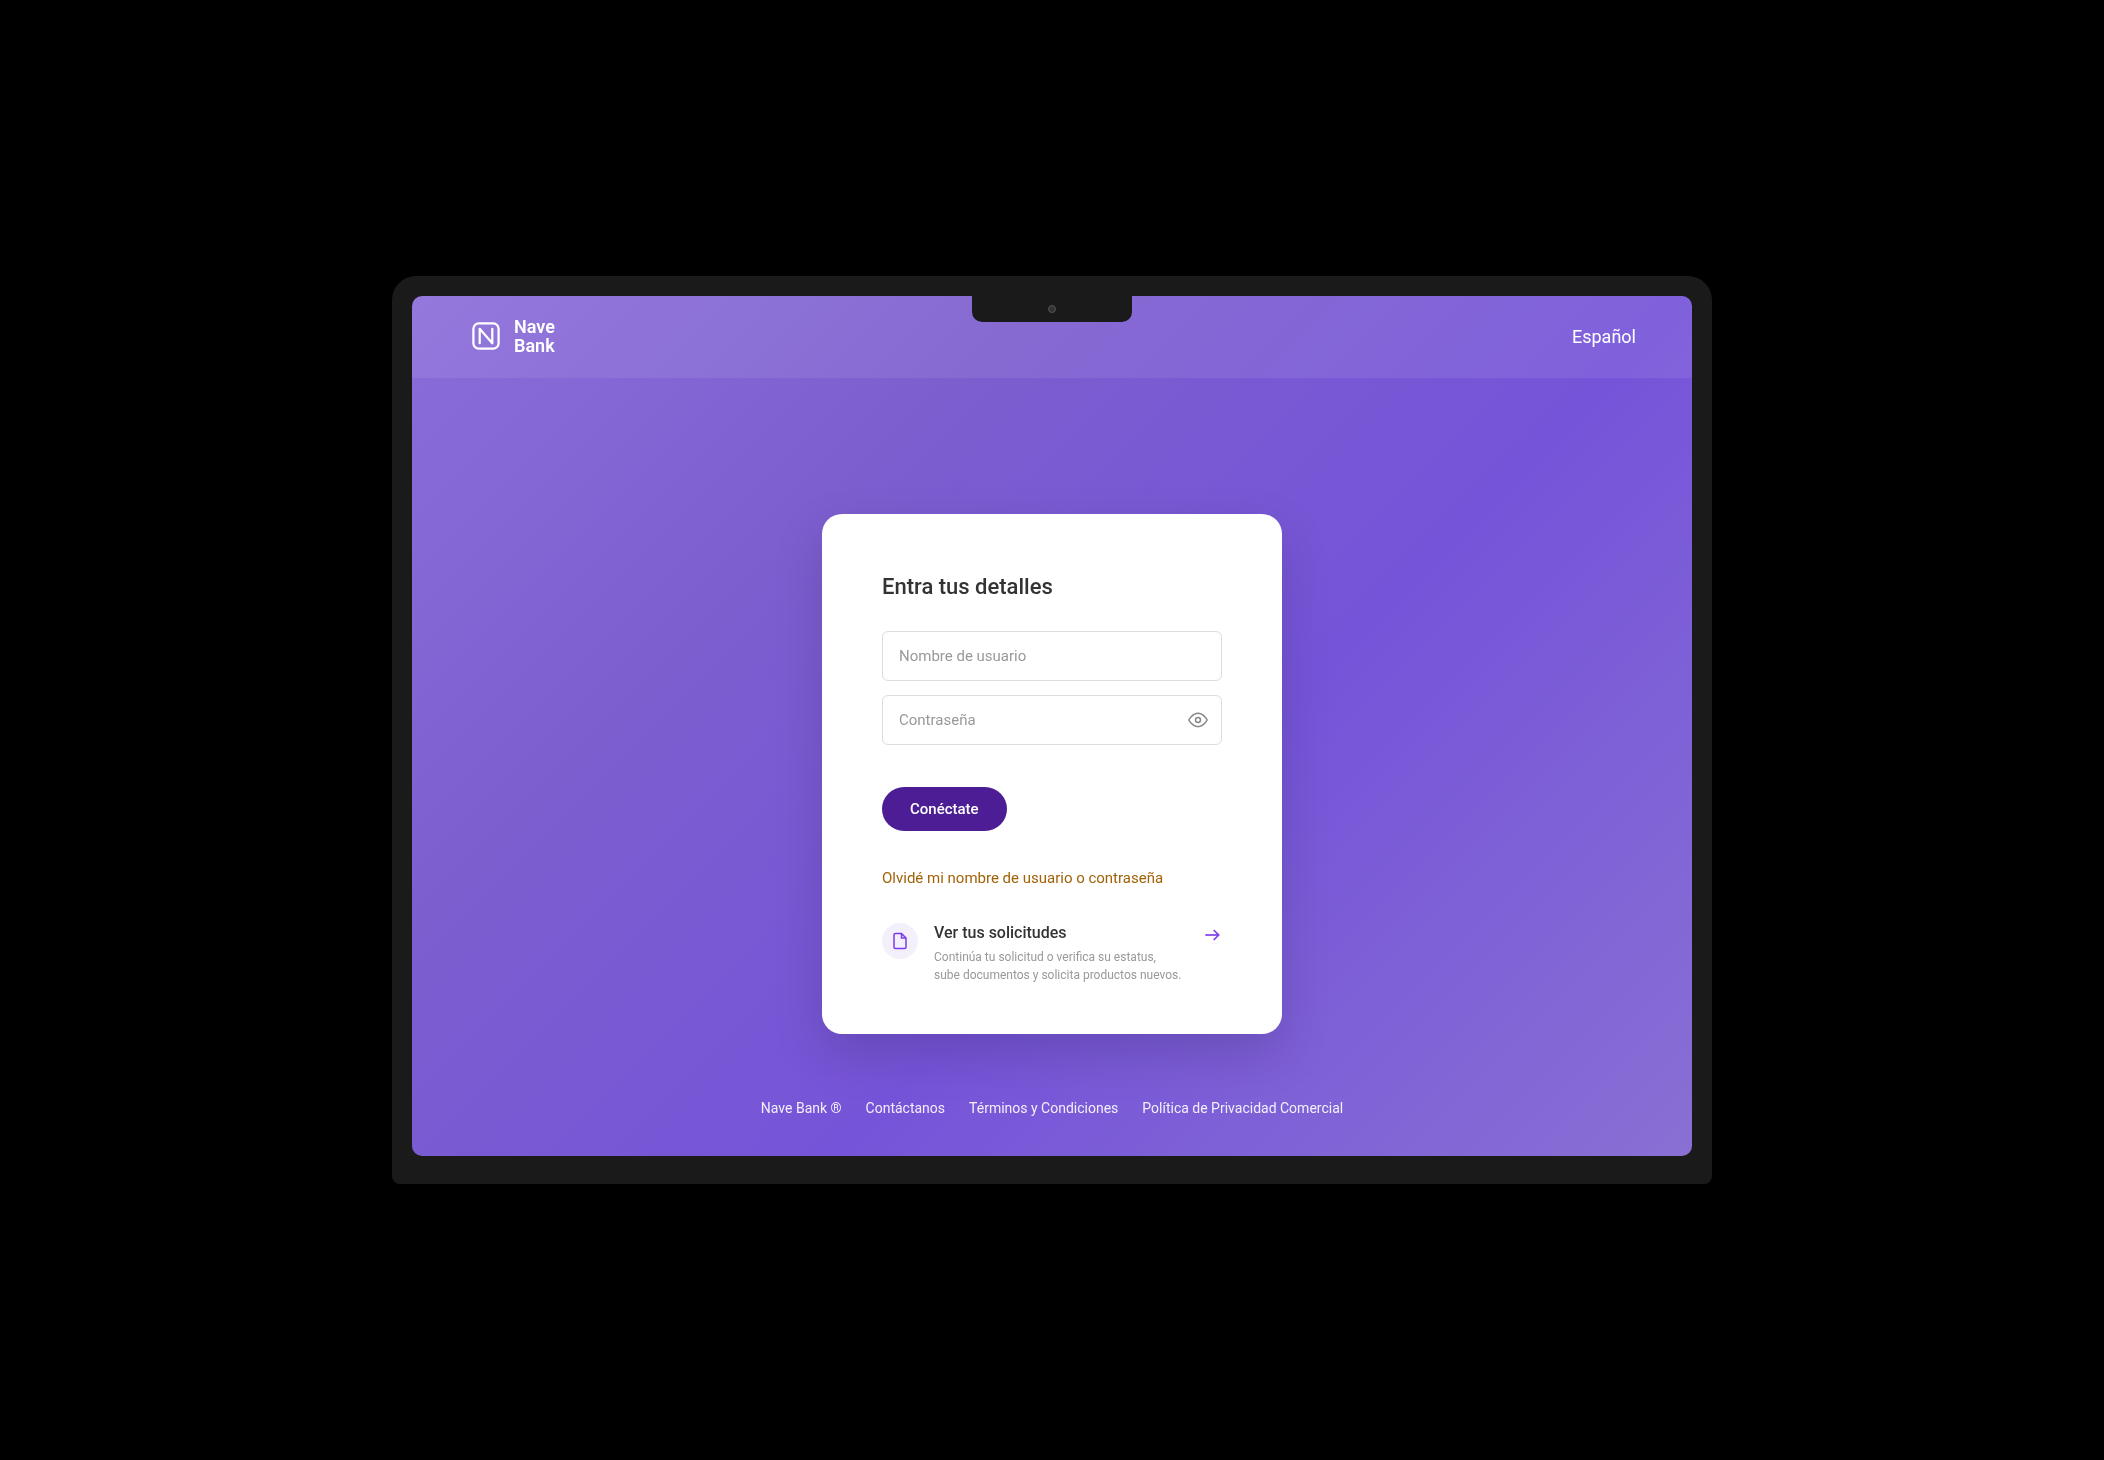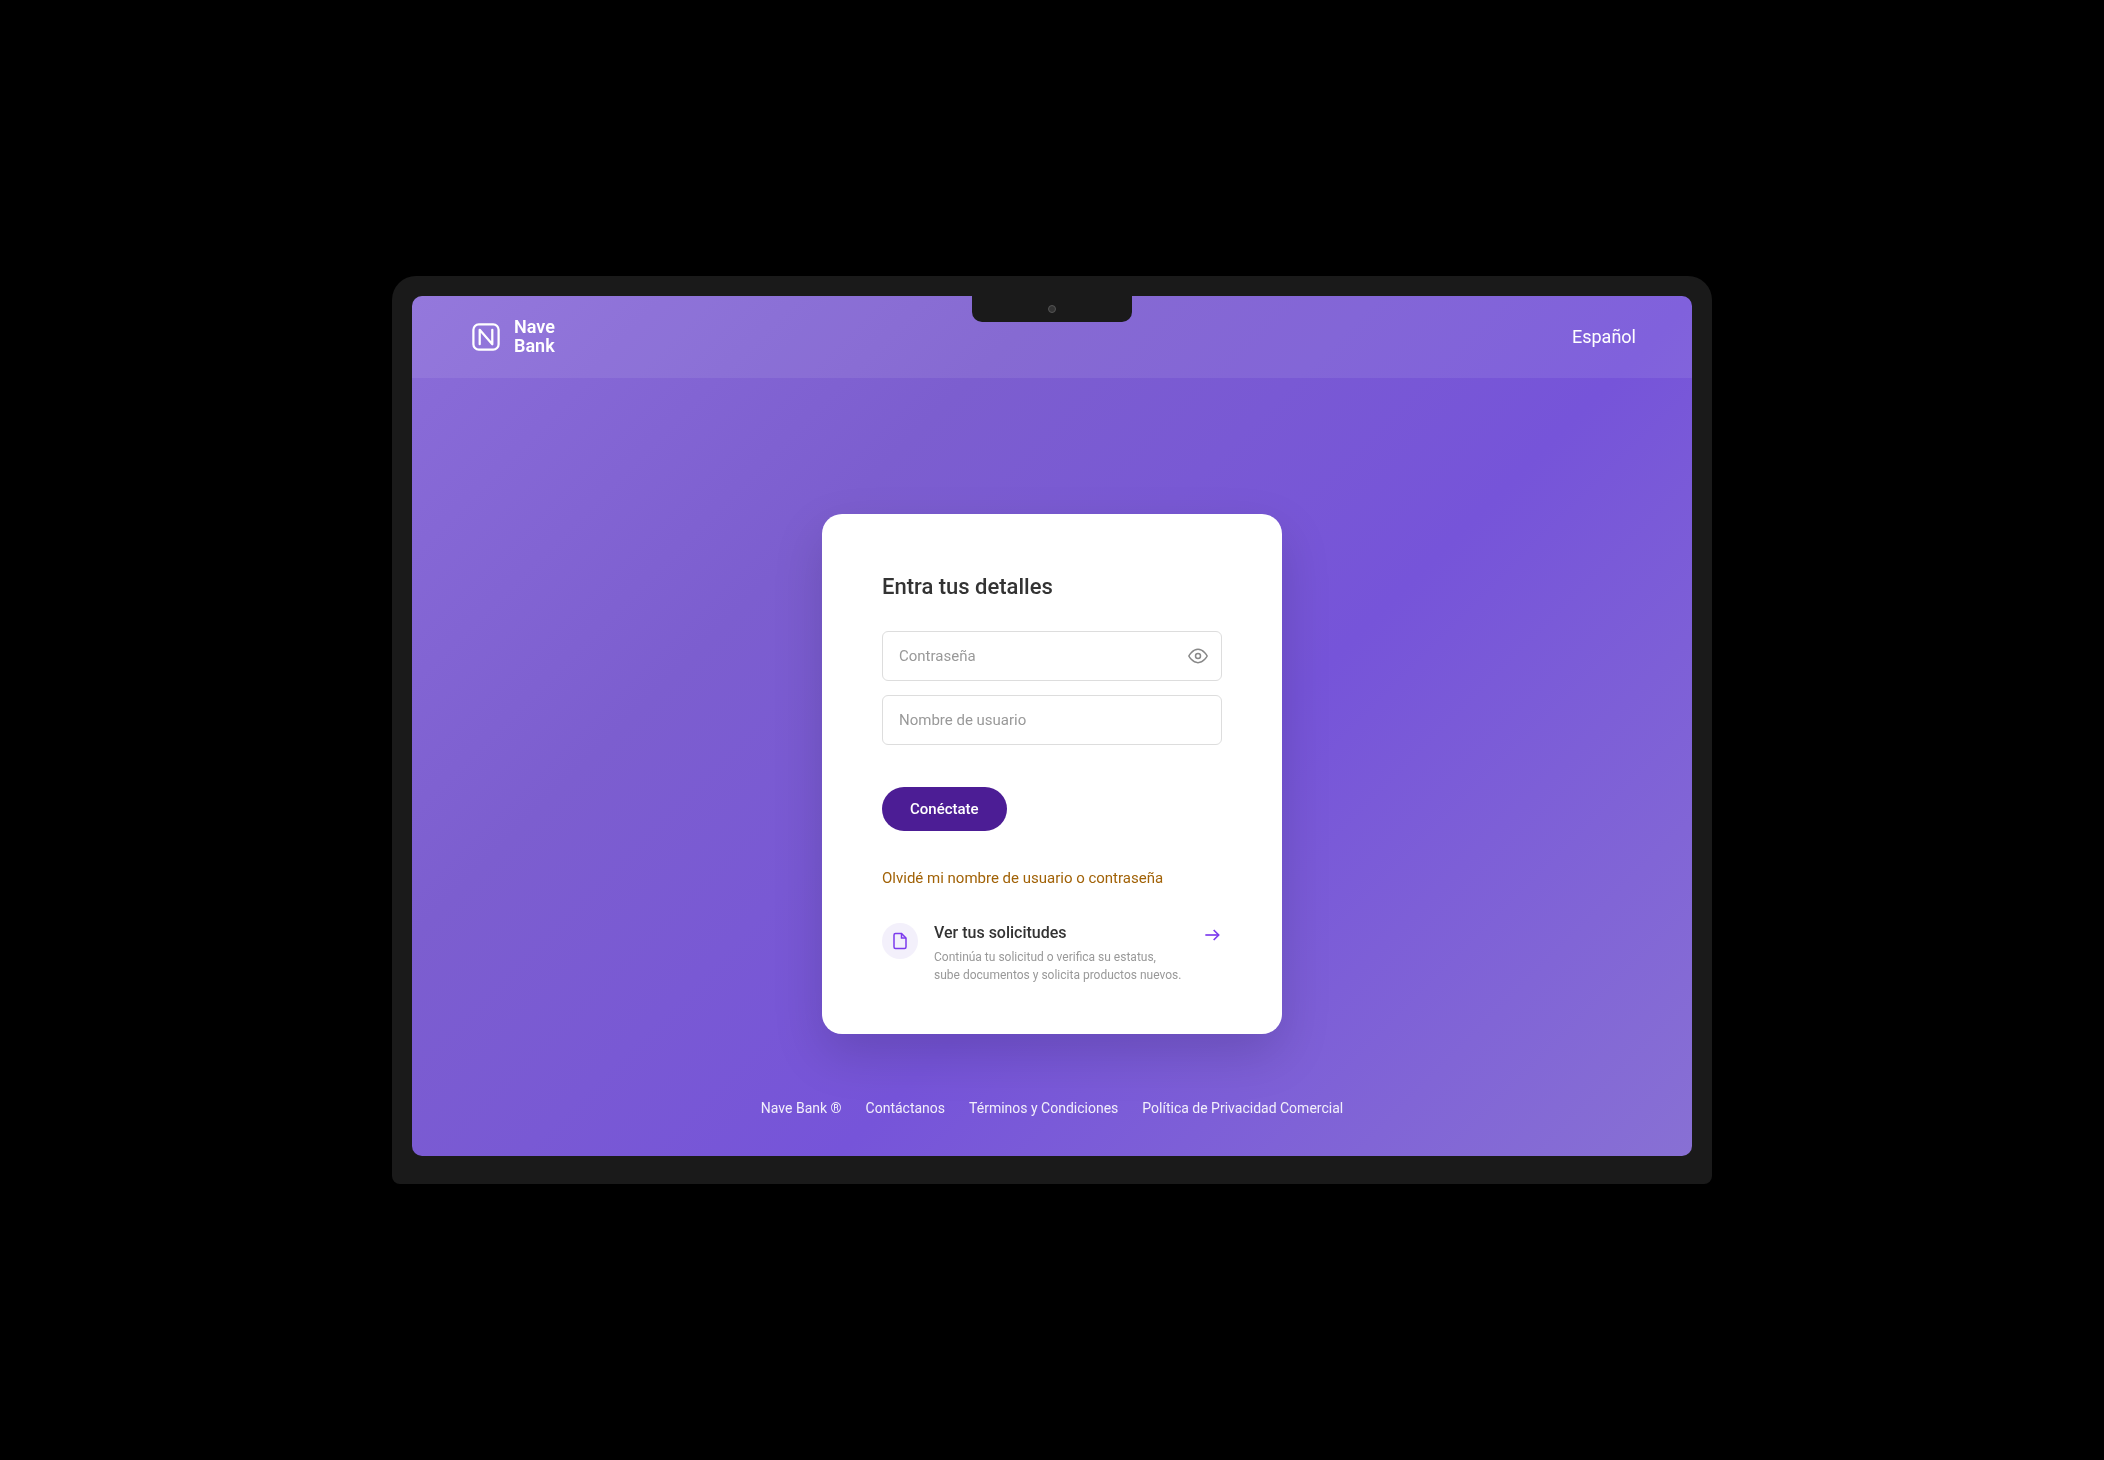--- a/index.html
+++ b/index.html
@@ -64,21 +64,21 @@
     .header {
       background: rgba(255, 255, 255, 0.08);
       padding: 22px 56px;
       display: flex;
       justify-content: space-between;
       align-items: center;
     }
     
     .logo {
       display: flex;
-      align-items: center;
+      align-items: flex-start;
       gap: 10px;
       color: white;
     }
     
     .logo-icon {
       width: 36px;
       height: 36px;
     }
     
     .logo-text {
@@ -265,31 +265,31 @@
       </div>
       <button class="language-selector">Español</button>
     </header>
 
     <main class="main-content">
       <div class="login-card">
         
         <h1 class="card-title">Entra tus detalles</h1>
         
         <div class="input-group">
+          <input type="text" class="text-input" placeholder="Nombre de usuario" style="">
+        </div>
+        
+        <div class="input-group">
           <input type="password" class="text-input" placeholder="Contraseña" style="">
           <button class="password-toggle">
             <svg width="20" height="20" viewBox="0 0 24 24" fill="none" stroke="currentColor" stroke-width="1.8">
               <path d="M1 12s4-8 11-8 11 8 11 8-4 8-11 8-11-8-11-8z"></path>
               <circle cx="12" cy="12" r="3"></circle>
             </svg>
           </button>
-        </div>
-        
-        <div class="input-group">
-          <input type="text" class="text-input" placeholder="Nombre de usuario" style="">
         </div>
         
         <button class="submit-button">Conéctate</button>
         
         <a class="forgot-link">Olvidé mi nombre de usuario o contraseña</a>
         
         <div class="requests-section">
           <div class="requests-icon-wrapper">
             <svg width="18" height="18" viewBox="0 0 24 24" fill="none" stroke="currentColor" stroke-width="2">
               <path d="M14 2H6a2 2 0 0 0-2 2v16a2 2 0 0 0 2 2h12a2 2 0 0 0 2-2V8z"></path>

